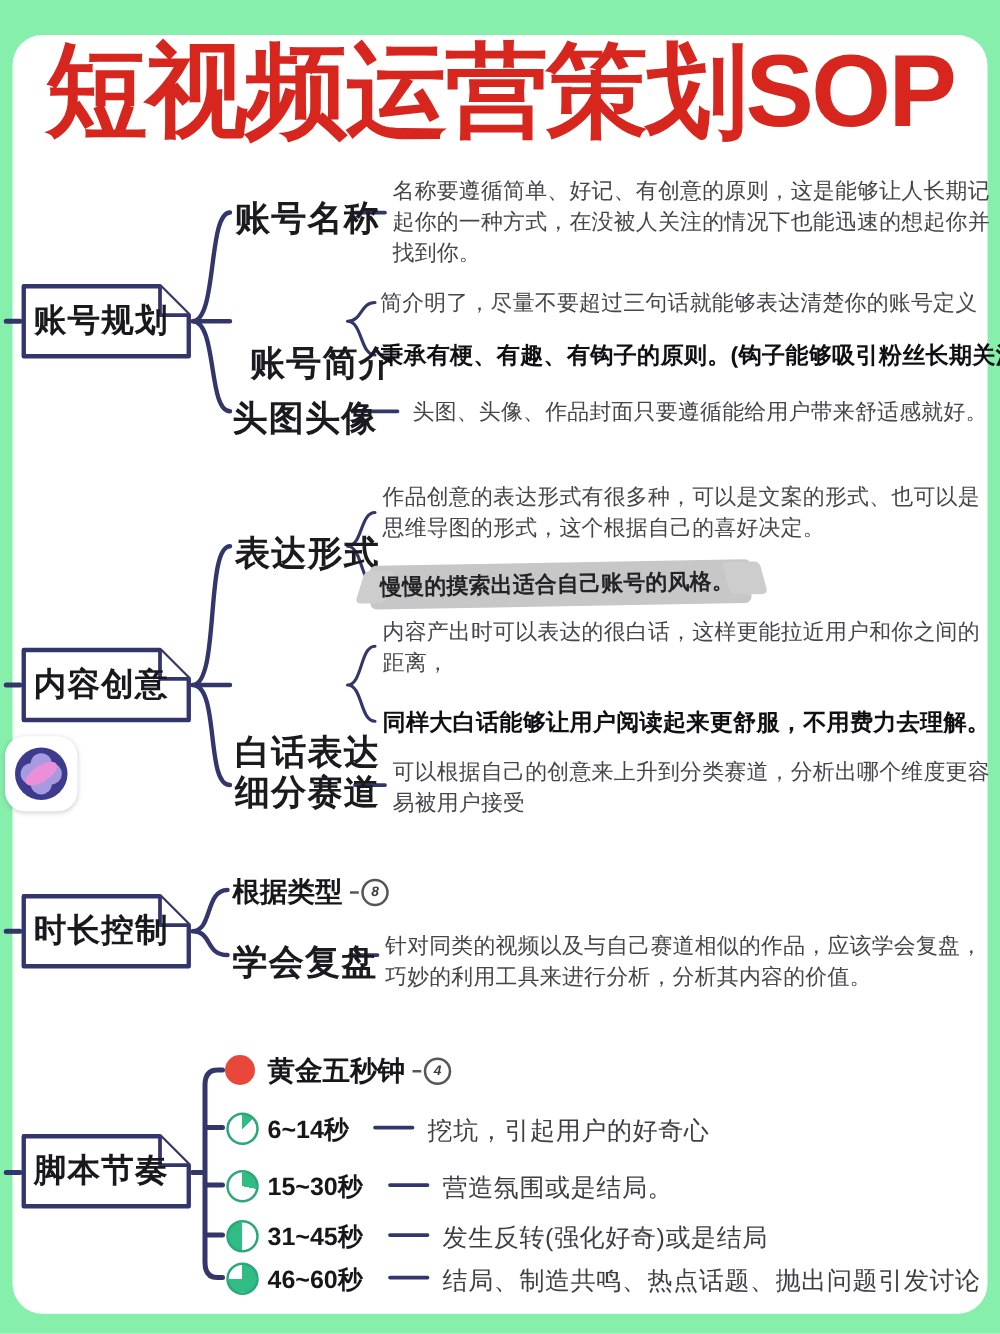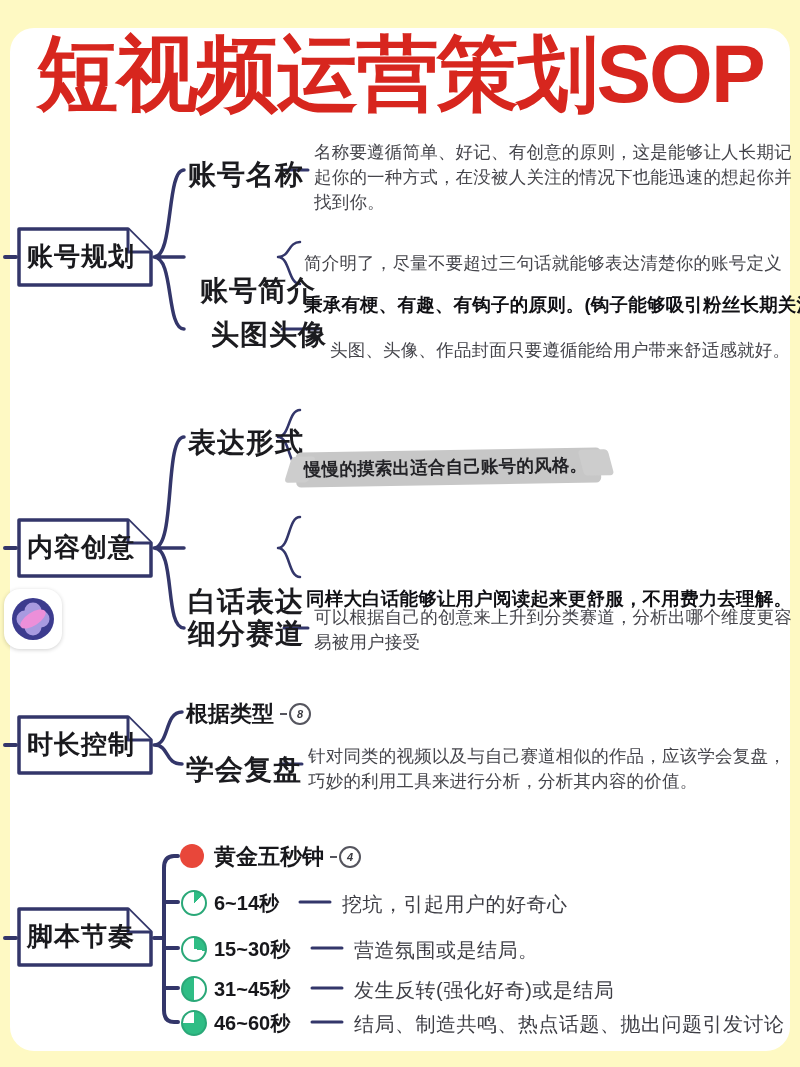--- a/index.html
+++ b/index.html
@@ -1,29 +1,29 @@
 <!DOCTYPE html>
 <html><head>
 <meta charset="utf-8">
 <style>
   html,body{margin:0;padding:0;}
-  .canvas{position:relative;width:800px;height:1067px;background:#fef9c3;overflow:hidden;
+  .canvas{position:relative;width:800px;height:1067px;background:#86efac;overflow:hidden;
           font-family:"Liberation Sans","DejaVu Sans",sans-serif;}
   .panel{position:absolute;left:10px;top:28px;width:780px;height:1023px;background:#ffffff;border-radius:24px;overflow:hidden;}
   .overlay{position:absolute;left:0;top:0;width:800px;height:1067px;pointer-events:none;}
   .title{position:absolute;left:10px;top:30px;width:780px;text-align:center;
          font-size:82px;font-weight:900;letter-spacing:-2px;color:#d7261e;line-height:1.08;white-space:nowrap;}
   .topic{position:absolute;width:138px;height:62px;}
   .topic svg{position:absolute;left:0;top:0;}
   .topic .tlabel{position:absolute;left:0;top:0;width:130px;height:60px;display:flex;align-items:center;justify-content:center;
          font-size:26px;font-weight:800;color:#19191d;letter-spacing:1px;}
   .sublabel{position:absolute;font-size:28px;font-weight:800;color:#1b1b1f;white-space:nowrap;letter-spacing:1px;}
   .note{position:absolute;width:488px;font-size:17.5px;line-height:25px;color:#45454b;letter-spacing:0.2px;}
   .note.bold{font-weight:800;color:#101014;font-size:18.5px;}
-  .note.nowrap{white-space:nowrap;width:auto;margin-top:21px;}
+  .note.nowrap{white-space:nowrap;width:auto;}
   .scribble{position:absolute;background:#c7c7c7;transform:rotate(-1deg);border-radius:5px;padding:5px 14px 5px 8px;}
   .scribble:before{content:"";position:absolute;left:-8px;top:4px;width:24px;height:26px;background:#cdcdcd;transform:skewX(-18deg);border-radius:4px;}
   .scribble:after{content:"";position:absolute;right:-10px;top:2px;width:30px;height:26px;background:#cdcdcd;transform:skewX(14deg);border-radius:4px;}
   .scribble .note{position:relative;width:auto;white-space:nowrap;font-weight:700;color:#232327;}
   .badge{display:inline-flex;align-items:center;margin-left:6px;}
   .badge .bdash{width:7px;height:0;border-top:2px solid #55555e;margin-right:2px;}
   .badge .bcirc{width:18px;height:18px;border:2px solid #55555e;border-radius:50%;
         display:flex;align-items:center;justify-content:center;font-size:11px;font-weight:700;color:#3a3a40;background:#fff;}
   .rowlabel{position:absolute;font-size:20px;font-weight:800;color:#17171b;white-space:nowrap;display:flex;align-items:center;}
   .rowdesc{position:absolute;font-size:20px;color:#3e3e45;white-space:nowrap;letter-spacing:0.5px;}
@@ -96,29 +96,31 @@
     <span class="tlabel">脚本节奏</span>
   </div>
 
   <div class="sublabel" style="left:188px;top:156px;">账号名称</div>
   <div class="note" style="left:314px;top:140px;">名称要遵循简单、好记、有创意的原则，这是能够让人长期记起你的一种方式，在没被人关注的情况下也能迅速的想起你并找到你。</div>
 
   <div class="sublabel" style="left:200px;top:244px;margin-top:28px;">账号简介</div>
   <div class="note nowrap" style="left:304px;top:230px;">简介明了，尽量不要超过三句话就能够表达清楚你的账号定义</div>
   <div class="note bold nowrap" style="left:304px;top:271px;">秉承有梗、有趣、有钩子的原则。(钩子能够吸引粉丝长期关注</div>
 
-  <div class="sublabel" style="left:186px;top:316px;margin-left:25px;">头图头像</div>
+  <div class="sublabel" style="left:186px;top:316px;">头图头像</div>
   <div class="note nowrap" style="left:330px;top:317px;">头图、头像、作品封面只要遵循能给用户带来舒适感就好。</div>
 
   <div class="sublabel" style="left:188px;top:424px;">表达形式</div>
+  <div class="note" style="left:306px;top:385px;">作品创意的表达形式有很多种，可以是文案的形式、也可以是思维导图的形式，这个根据自己的喜好决定。</div>
   <div class="scribble" style="left:296px;top:450px;">
     <div class="note">慢慢的摸索出适合自己账号的风格。</div>
   </div>
 
   <div class="sublabel" style="left:188px;top:535px;margin-top:48px;">白话表达</div>
+  <div class="note" style="left:306px;top:493px;">内容产出时可以表达的很白话，这样更能拉近用户和你之间的距离，</div>
   <div class="note bold nowrap" style="left:306px;top:565px;">同样大白话能够让用户阅读起来更舒服，不用费力去理解。</div>
 
   <div class="sublabel" style="left:188px;top:615px;">细分赛道</div>
   <div class="note" style="left:314px;top:605px;">可以根据自己的创意来上升到分类赛道，分析出哪个维度更容易被用户接受</div>
 
   <div class="rowlabel" style="left:186px;top:699px;font-size:22px;">
     <span>根据类型</span>
     <span class="badge">
         <i class="bdash"></i>
         <i class="bcirc">8</i>

